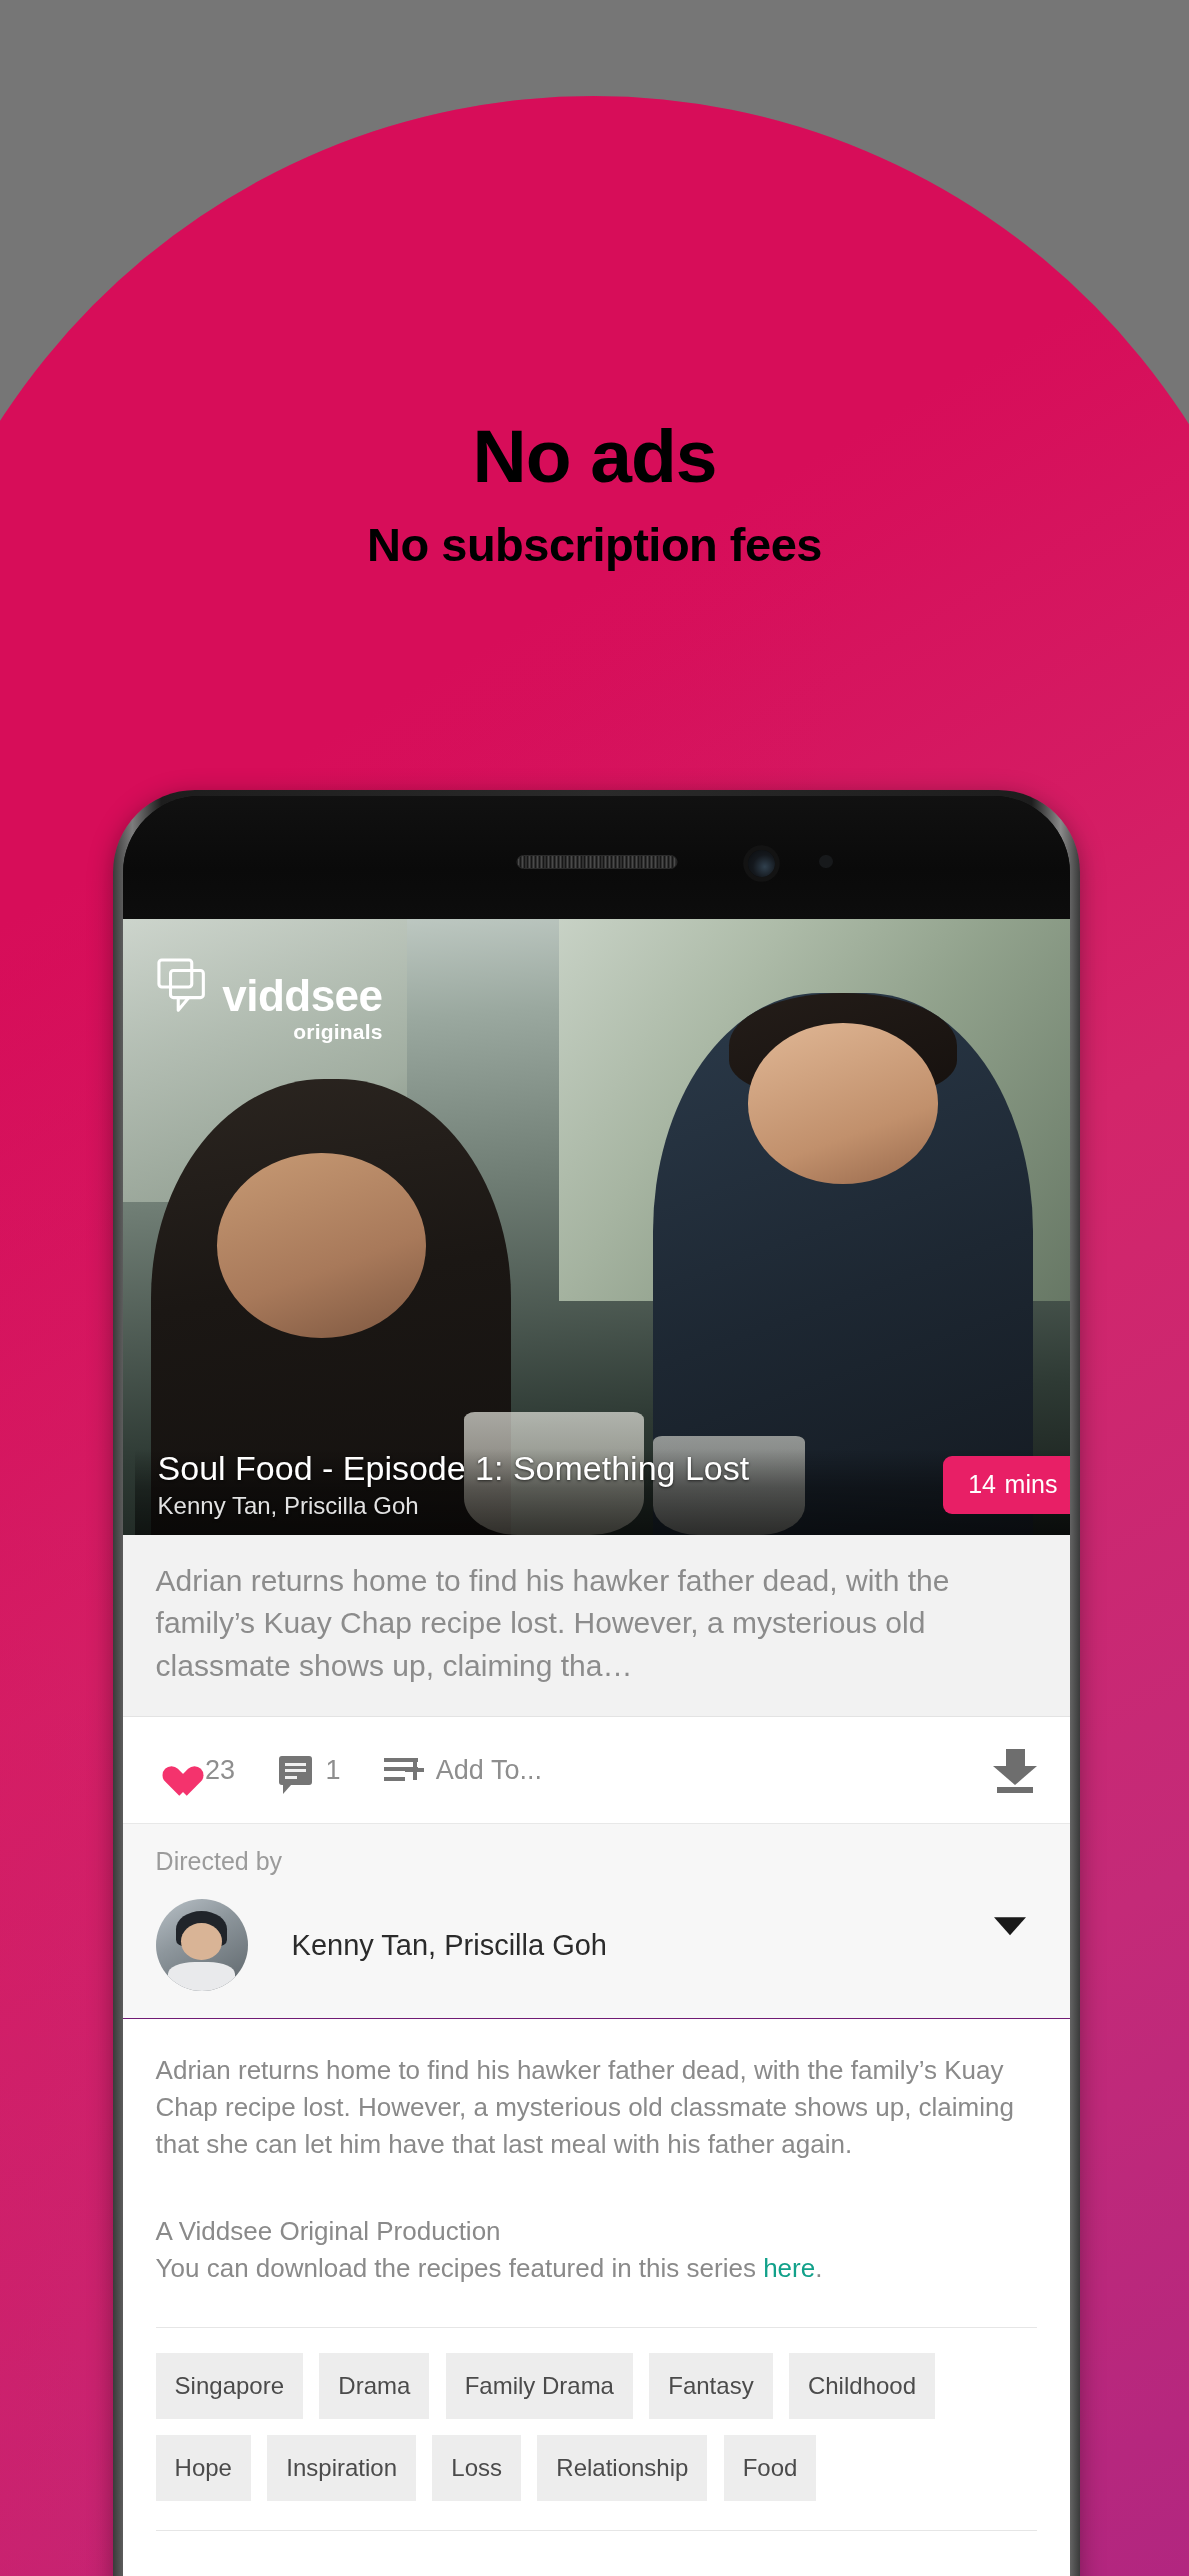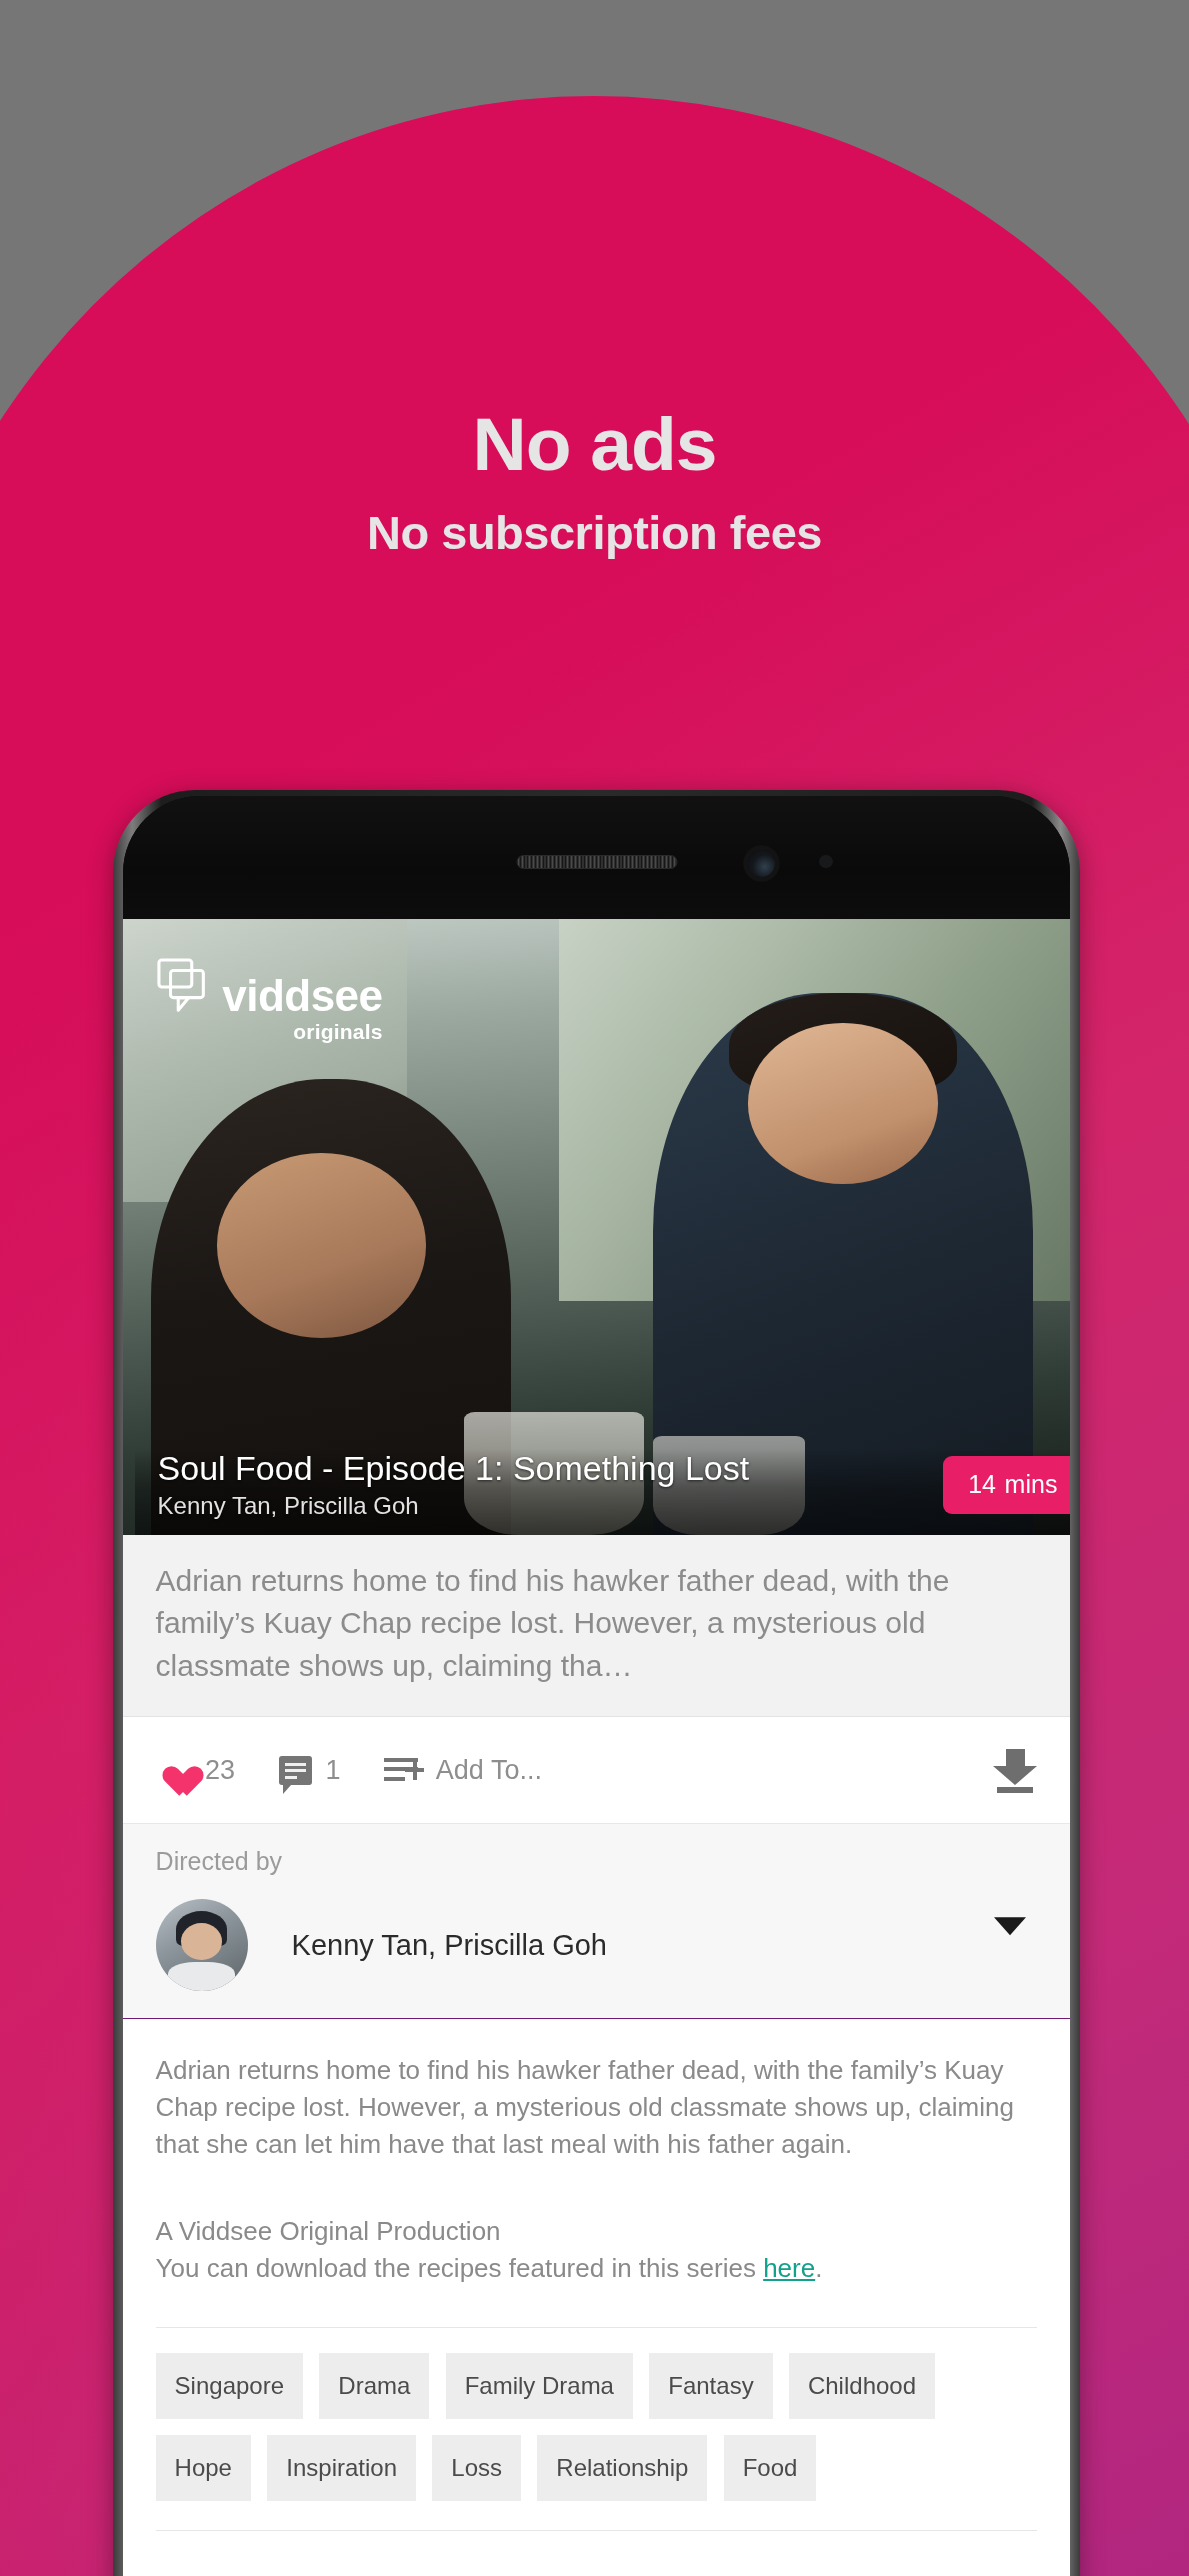--- a/index.html
+++ b/index.html
@@ -31,22 +31,22 @@
   }
   .dome::after{
     content:"";
     position:absolute; inset:0;
     border-radius:inherit;
     background:linear-gradient(100deg, rgba(215,13,89,.55) 0%, rgba(213,62,126,0) 55%);
   }
 
   
   .headline-block{
-    position:absolute; z-index:5; left:0; top:407px; width:1189px;
-    text-align:center; color:#e5e5e5;
+    position:absolute; z-index:5; left:0; top:419px; width:1189px;
+    text-align:center; color:#000000;
   }
   .headline{
     font-size:75px; font-weight:bold; line-height:1.0;
     letter-spacing:-1px;
   }
   .subheadline{
     font-size:47px; font-weight:bold; line-height:1.0;
     margin-top:27px; letter-spacing:-0.5px;
   }
 
@@ -273,21 +273,21 @@
     border-left:16.3px solid transparent; border-right:16.3px solid transparent;
     border-top:18px solid #1a1a1a;
   }
 
   
   .fulldesc{
     background:#fff; padding:33px 33px 0 33px;
   }
   .fulldesc p{ color:#8a8a8a; font-size:26px; line-height:1.42; }
   .fulldesc .block2{ margin-top:50px; }
-  .link{ color:#12a18a; text-decoration:underline; }
+  .link{ color:#12a18a; }
 
   
   .divider{ height:1px; background:#e6e6e6; margin:40px 33px 0 33px; }
   .tags{
     padding:25px 33px 0 33px;
     display:flex; flex-wrap:wrap; gap:16.3px 16.3px;
   }
   .tag{
     background:#ededed; color:#4b4b4b;
     font-size:24px; padding:19px 19px; white-space:nowrap;

